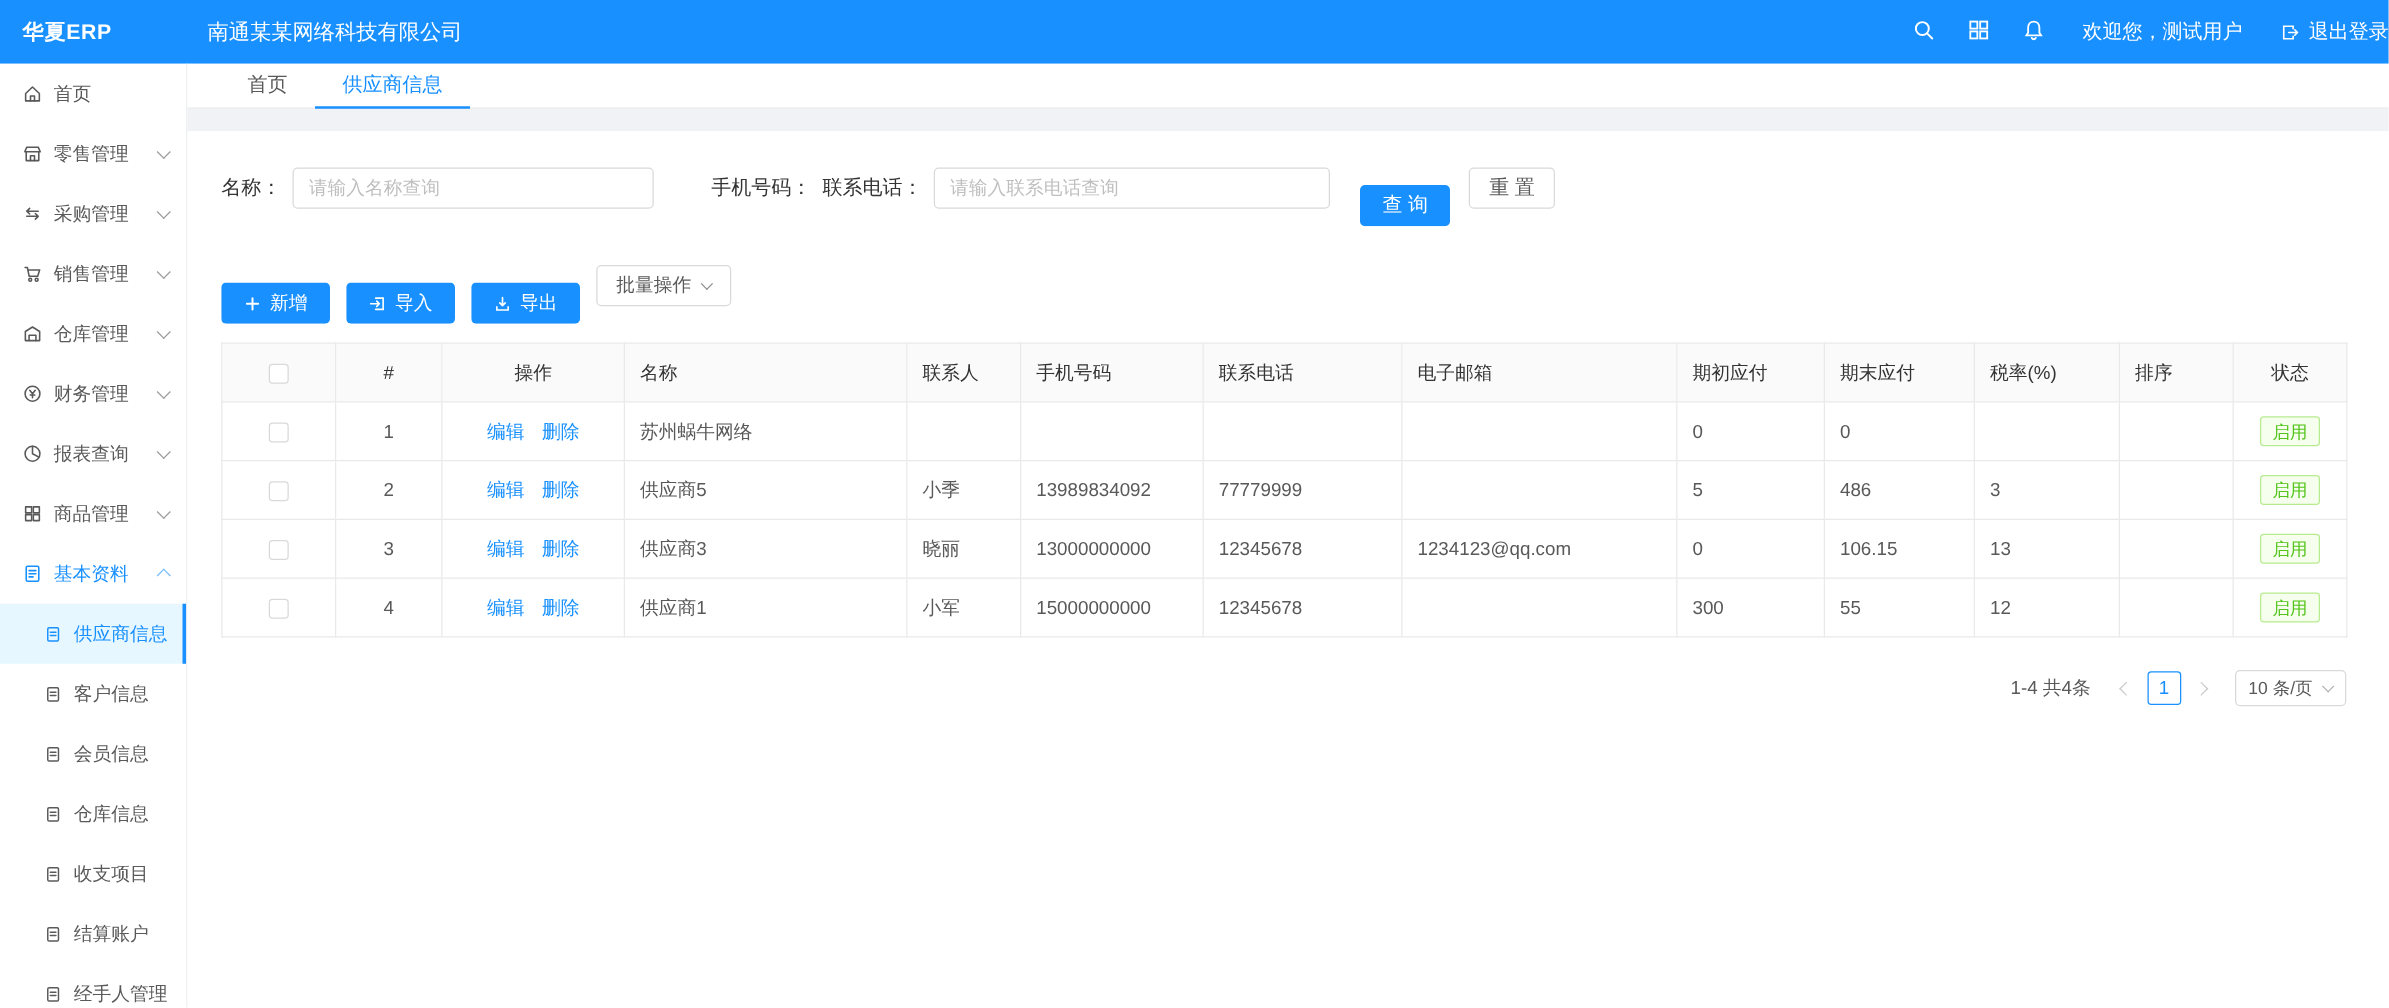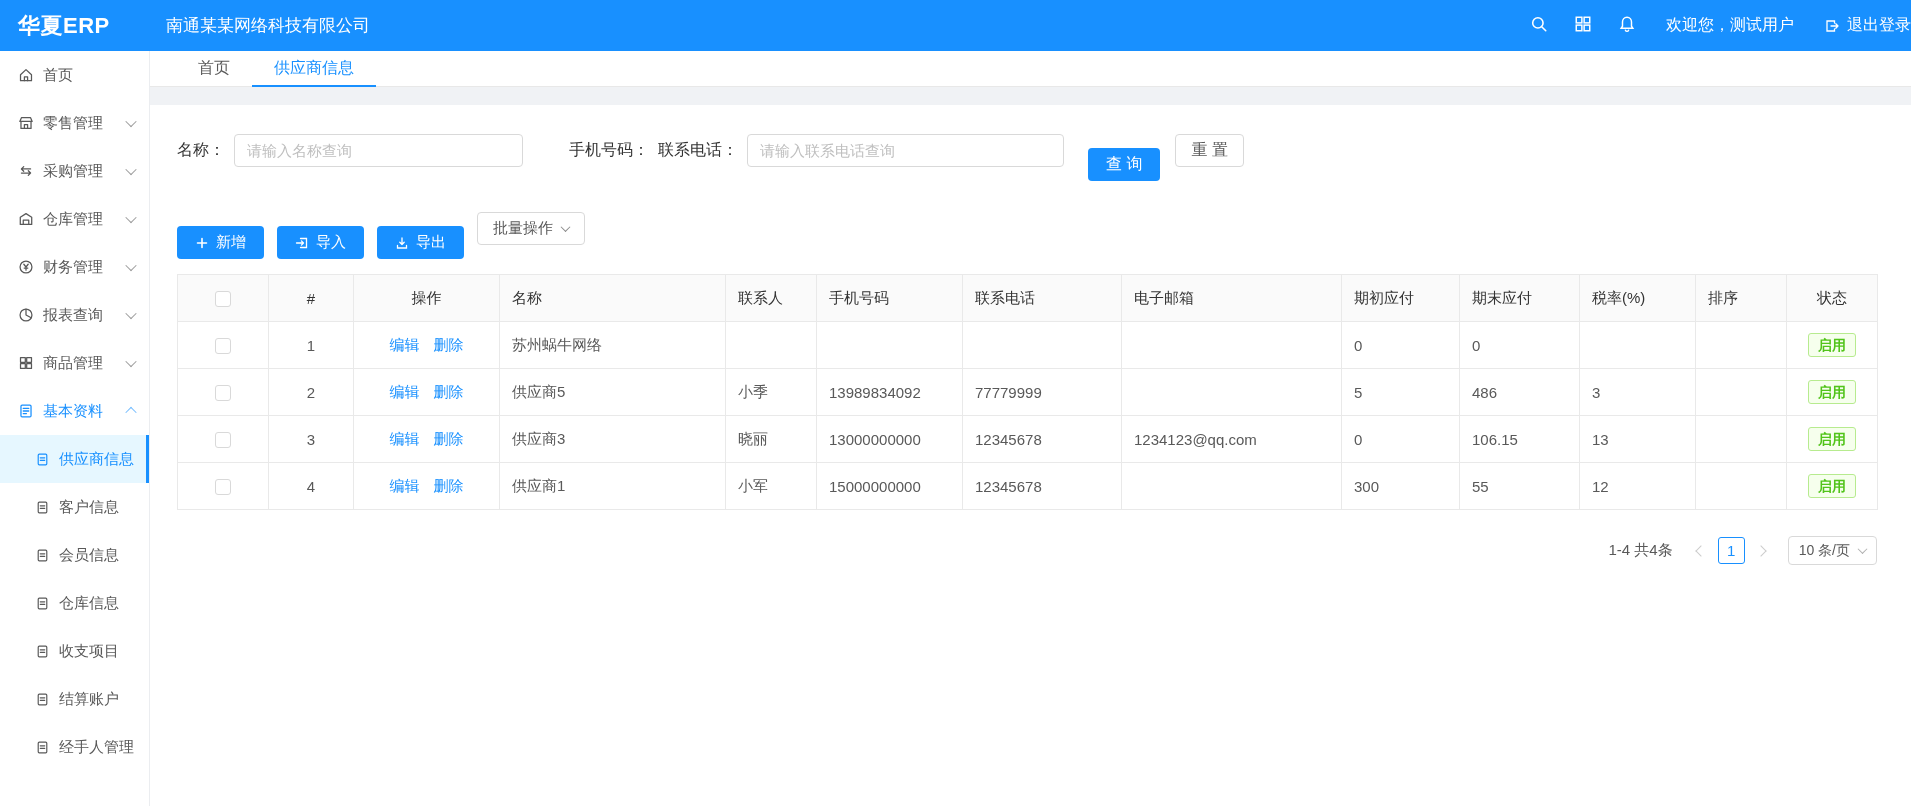--- a/index.html
+++ b/index.html
@@ -1,21 +1,21 @@
 <!DOCTYPE html>
 <html><head>
 <meta charset="utf-8">
 <style>
   * { margin:0; padding:0; box-sizing:border-box; }
   html,body { width:1911px; height:806px; overflow:hidden; }
   body { font-family:"Liberation Sans","DejaVu Sans",sans-serif; background:#fff; color:#595959; }
 
   
   .topbar { height:51px; background:#1890ff; display:flex; align-items:center; color:#fff; }
-  .logo { width:150px; padding-left:18px; font-size:22px; font-weight:bold; letter-spacing:.5px; white-space:nowrap; }
+  .logo { width:150px; padding-left:18px; font-size:17px; font-weight:bold; letter-spacing:.5px; white-space:nowrap; }
   .company { margin-left:16px; font-size:17px; white-space:nowrap; }
   .topbar-right { margin-left:auto; display:flex; align-items:flex-start; }
   .tb-icon { width:18px; height:18px; margin-left:26px; cursor:pointer; display:flex; }
   .tb-icon svg { width:100%; height:100%; }
   .welcome { margin-left:30px; font-size:16px; white-space:nowrap; }
   .logout { margin-left:30px; display:flex; align-items:center; font-size:16px; cursor:pointer; white-space:nowrap; }
   .logout .tb-icon { width:16px; height:16px; margin:0 7px 0 0; }
 
   
   .layout { display:flex; height:755px; }
@@ -64,21 +64,21 @@
   .batch-chev { width:7px; height:7px; border-right:1.4px solid #8c8c8c; border-bottom:1.4px solid #8c8c8c; transform:rotate(45deg) translate(-1px,-1px); margin-left:9px; }
 
   
   table.grid { border-collapse:collapse; margin-top:15px; table-layout:fixed; width:1700px; font-size:15px; }
   .grid th, .grid td { border:1px solid #e9e9e9; height:47px; padding:0 12px; overflow:hidden; white-space:nowrap; text-overflow:ellipsis; text-align:left; }
   .grid th { background:#fafafa; color:#333; font-weight:normal; }
   .grid td { color:#595959; }
   .t-center { text-align:center !important; }
   .cbx { width:16px; height:16px; appearance:none; -webkit-appearance:none; border:1px solid #d9d9d9; border-radius:3px; background:#fff; vertical-align:middle; cursor:pointer; }
   .lnk { color:#1890ff; cursor:pointer; margin:0 7px; text-decoration:none; }
-  .badge { display:inline-block; padding:2px 9px; font-size:14px; line-height:18px; color:#52c41a; background:#f6ffed; border:1px solid #b7eb8f; border-radius:3px;font-weight:bold; }
+  .badge { display:inline-block; padding:2px 9px; font-size:14px; line-height:18px; color:#52c41a; background:#f6ffed; border:1px solid #b7eb8f; border-radius:3px; }
 
   
   .pagination { width:1700px; margin-top:26px; display:flex; justify-content:flex-end; align-items:center; font-size:15px; color:#595959; }
   .pg-total { margin-right:14px; }
   .pg-arrow { width:26px; height:26px; display:flex; align-items:center; justify-content:center; cursor:pointer; }
   .pg-arrow span { width:8px; height:8px; border-right:1.5px solid #ccc; border-bottom:1.5px solid #ccc; }
   .pg-prev span { transform:rotate(135deg); margin-left:3px; }
   .pg-next span { transform:rotate(-45deg); margin-right:3px; }
   .pg-page { min-width:27px; height:27px; border:1px solid #1890ff; border-radius:3px; color:#1890ff; display:flex; align-items:center; justify-content:center; margin:0 5px; font-size:15px; cursor:pointer; background:#fff; }
   .pg-size { height:29px; border:1px solid #d9d9d9; border-radius:4px; display:flex; align-items:center; padding:0 10px; margin-left:12px; font-size:14px; color:#595959; cursor:pointer; background:#fff; }
@@ -155,20 +155,31 @@
         <span class="mi-icon">
           <svg viewBox="0 0 14 14" fill="none" stroke="currentColor" stroke-width="1.1" stroke-linecap="round" stroke-linejoin="round">
             <path d="M11 5.2 H3 M3 5.2 L5 3.2 M3 5.2 L5 7.2"></path>
             <path d="M3 8.8 H11 M11 8.8 L9 6.8 M11 8.8 L9 10.8"></path>
           </svg>
         </span>
         <span class="mi-label">采购管理</span>
         <span class="chev chev-down"></span>
       </div>
 
+      <div class="m-item">
+        <span class="mi-icon">
+          <svg viewBox="0 0 14 14" fill="none" stroke="currentColor" stroke-width="1.1" stroke-linecap="round" stroke-linejoin="round">
+            <path d="M1.8 2.6 H3.4 L4.7 8.8 H10.6 L12 4.4 H4"></path>
+            <circle cx="5.4" cy="11.2" r="1"></circle>
+            <circle cx="9.9" cy="11.2" r="1"></circle>
+          </svg>
+        </span>
+        <span class="mi-label">销售管理</span>
+        <span class="chev chev-down"></span>
+      </div>
 
       <div class="m-item">
         <span class="mi-icon">
           <svg viewBox="0 0 14 14" fill="none" stroke="currentColor" stroke-width="1.1" stroke-linecap="round" stroke-linejoin="round">
             <path d="M2 5.4 L7 2.3 L12 5.4 V11.8 H2 Z"></path>
             <path d="M4.6 11.8 V8 H9.4 V11.8"></path>
           </svg>
         </span>
         <span class="mi-label">仓库管理</span>
         <span class="chev chev-down"></span>

